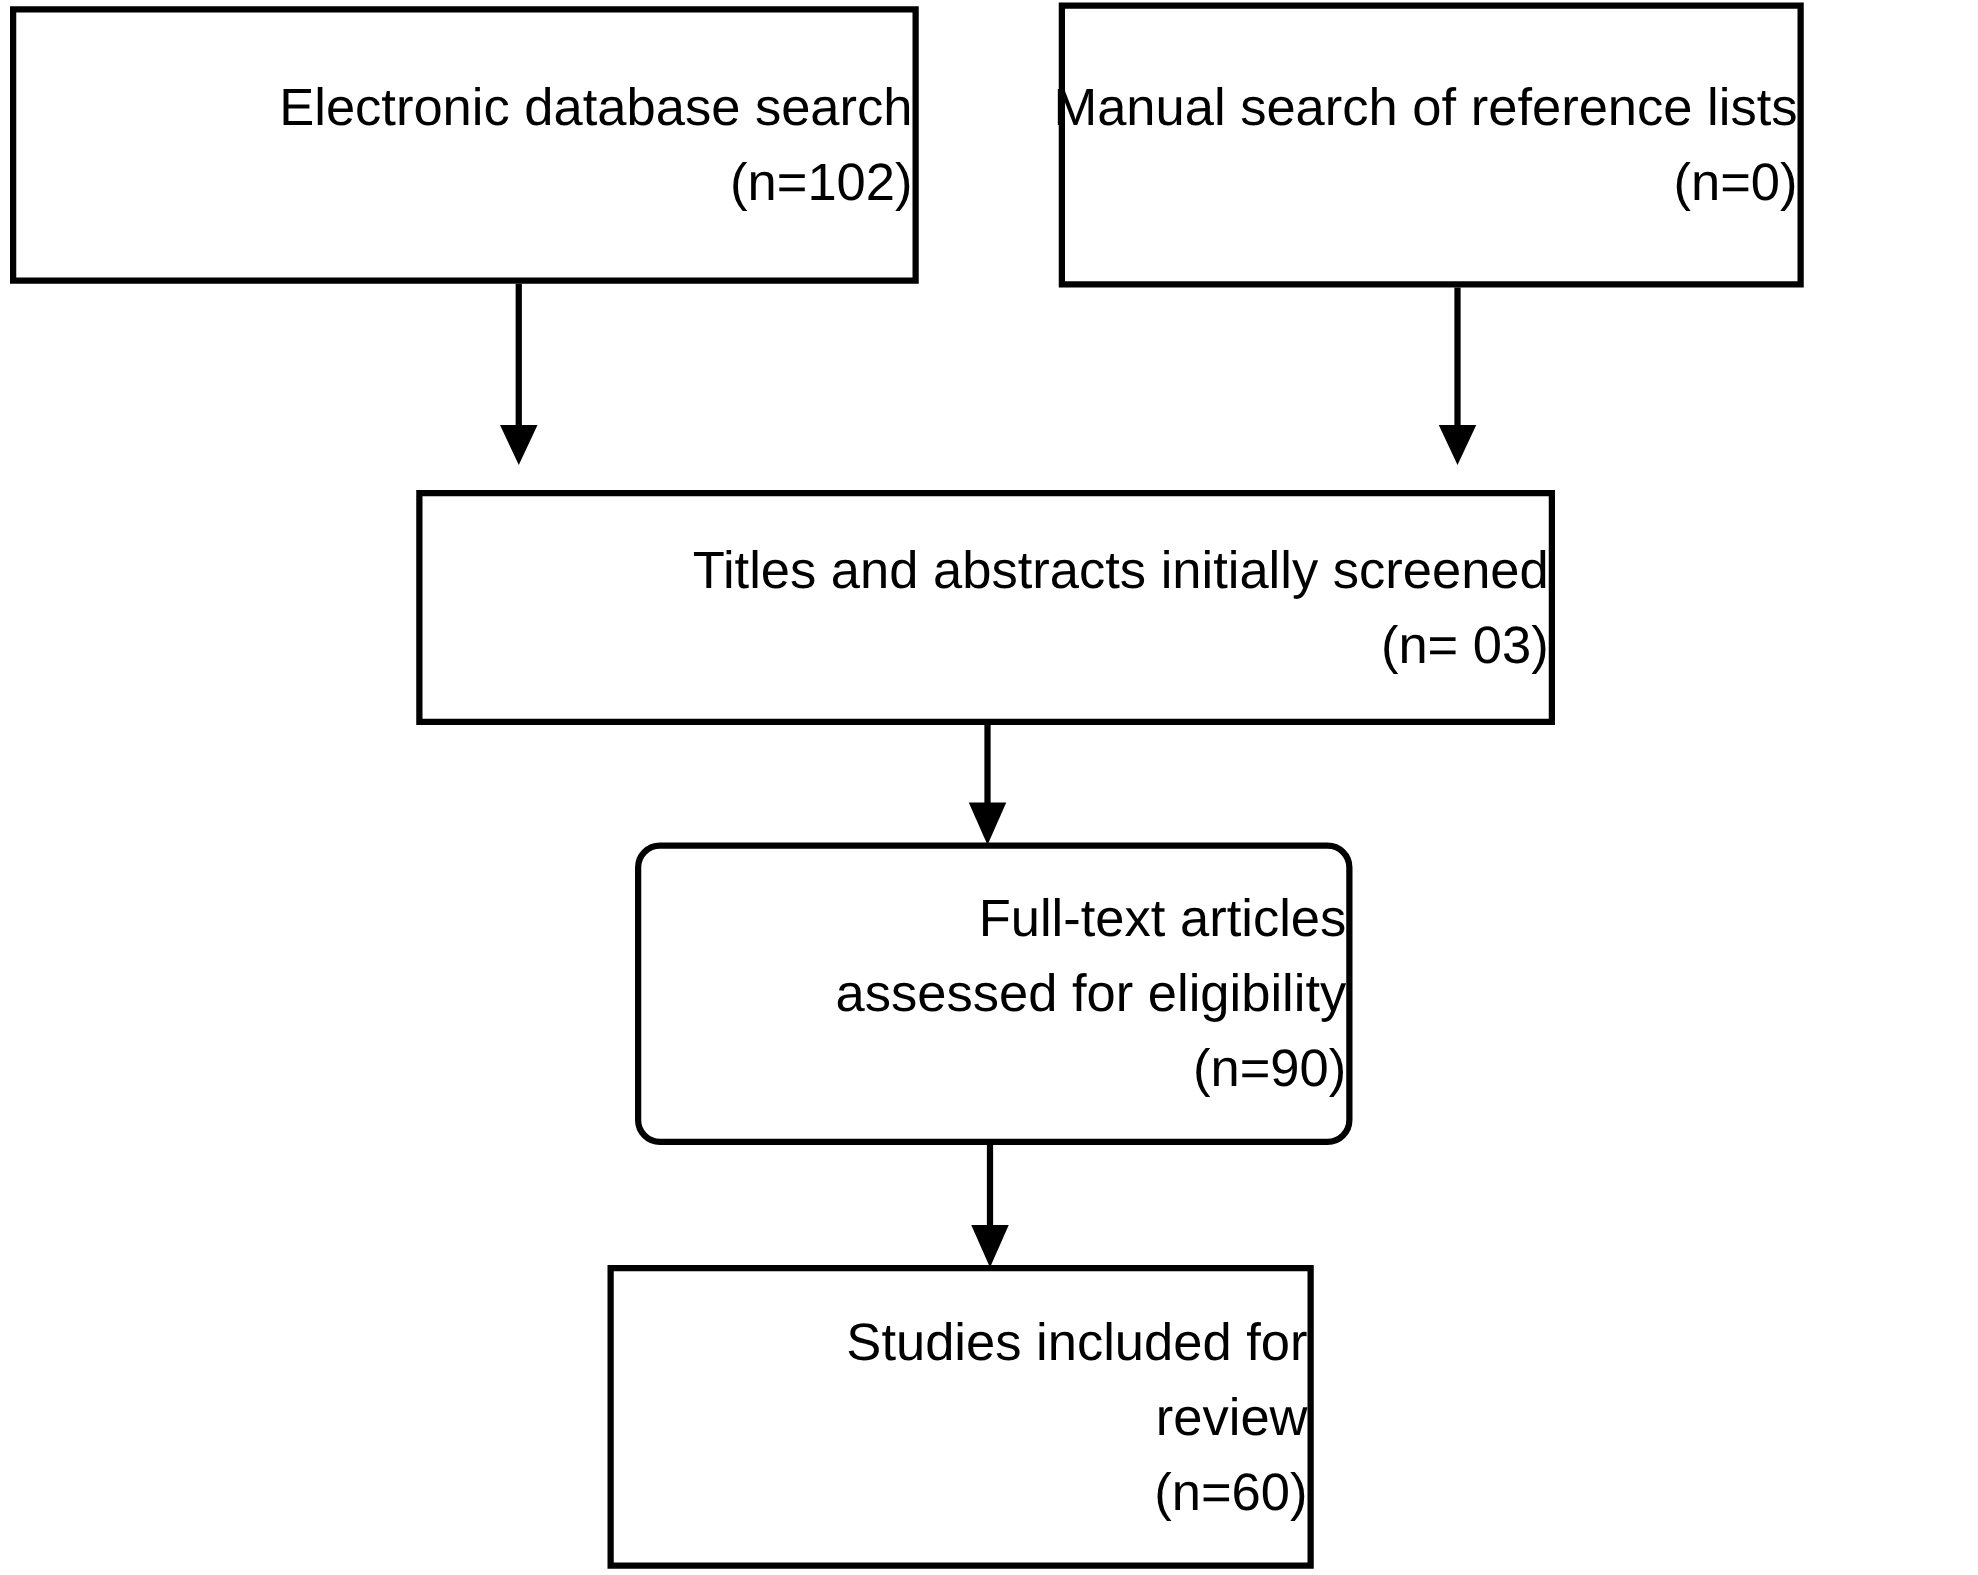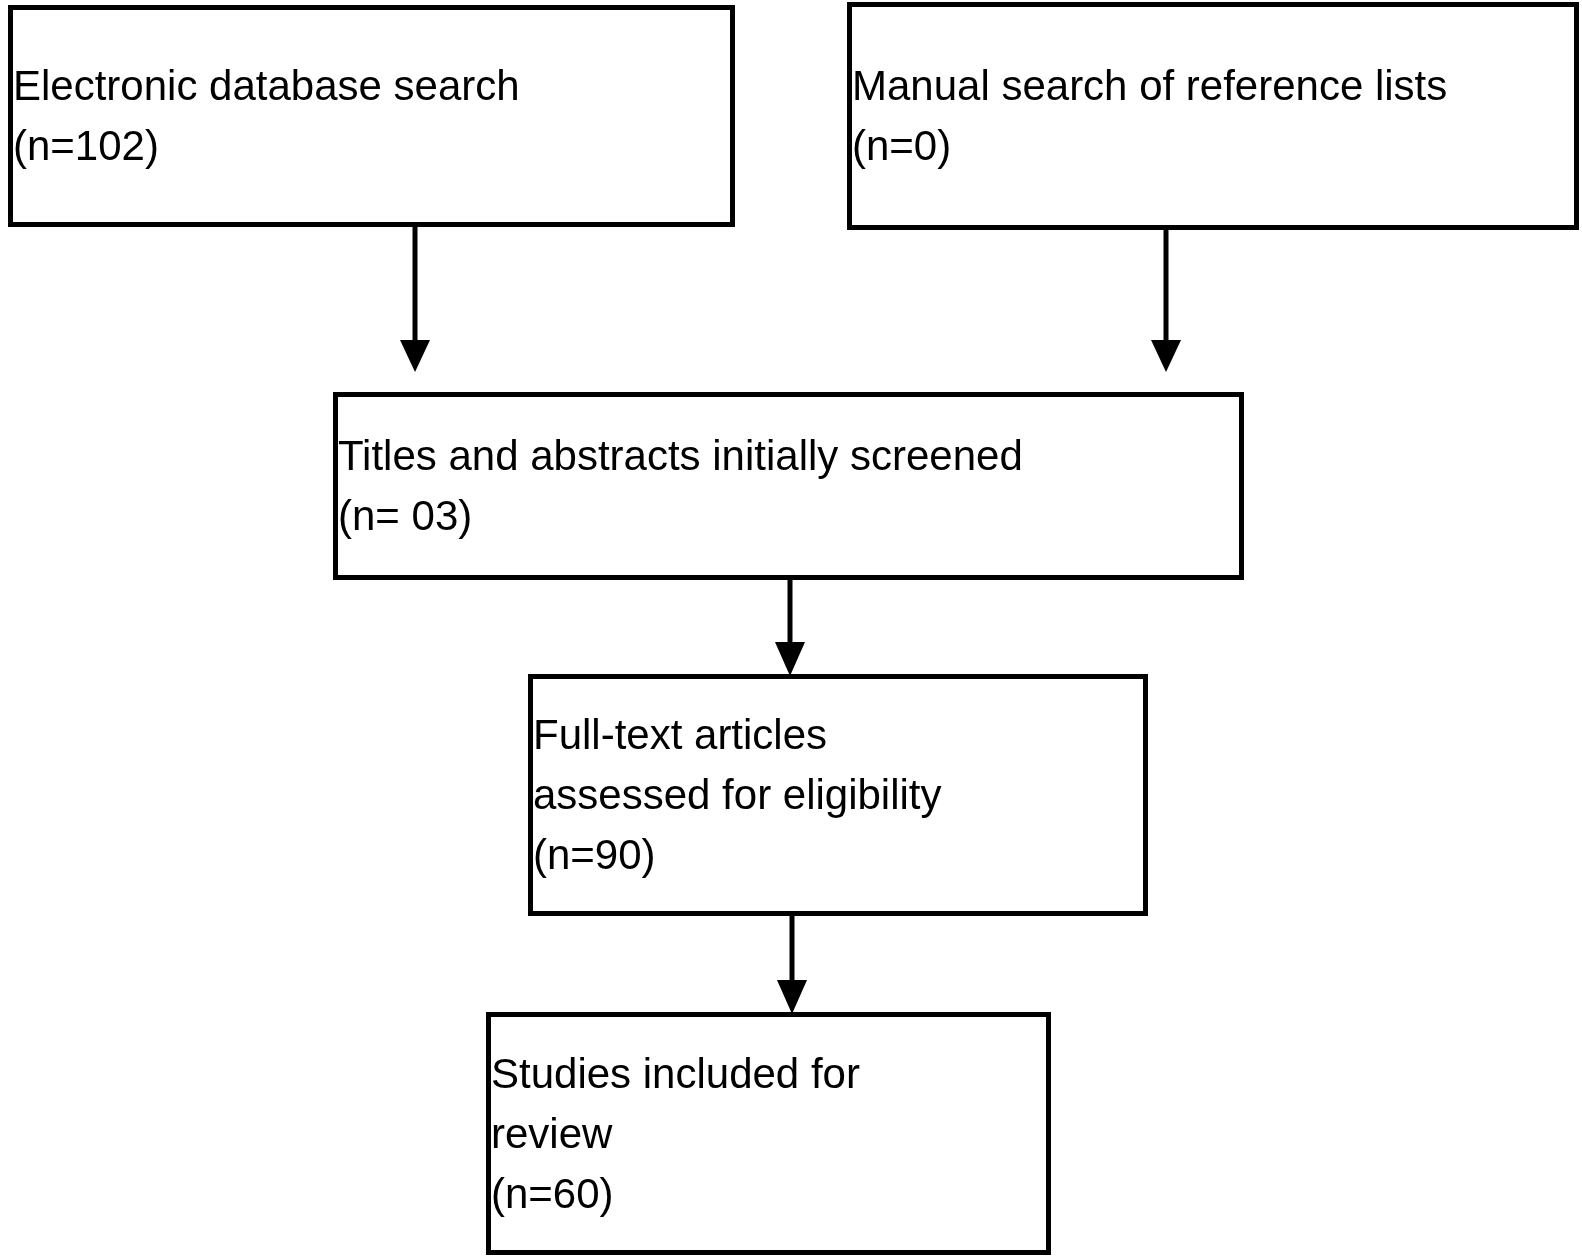--- a/index.html
+++ b/index.html
@@ -27,34 +27,34 @@
     width: 1582px;
     height: 1260px;
   }
   .flow-box {
     position: absolute;
     box-sizing: border-box;
     border: 5px solid #000000;
     background: #ffffff;
     display: flex;
     flex-direction: column;
-    align-items: flex-start;
+    align-items: flex-end;
     justify-content: center;
     text-align: center;
     font-size: 42px;
     line-height: 60px;
     color: #000000;
   }
   .box-line {
     white-space: nowrap;
   }
   #box-electronic { left: 8px;   top: 5px;    width: 727px; height: 222px; }
-  #box-manual     { left: 847px; top: 2px;    width: 732px; height: 228px; }
+  #box-manual     { left: 847px; top: 2px;    width: 596px; height: 228px; }
   #box-screened   { left: 333px; top: 392px;  width: 911px; height: 188px; }
-  #box-fulltext   { left: 528px; top: 674px;  width: 620px; height: 242px; }
+  #box-fulltext   { left: 508px; top: 674px;  width: 574px; height: 242px; border-radius: 20px; }
   #box-included   { left: 486px; top: 1012px; width: 565px; height: 243px; }
 </style>
 </head>
 <body>
 
 <div id="canvas">
 
   <svg id="arrow-layer" viewBox="0 0 1582 1260" xmlns="http://www.w3.org/2000/svg">
 
     <g>

